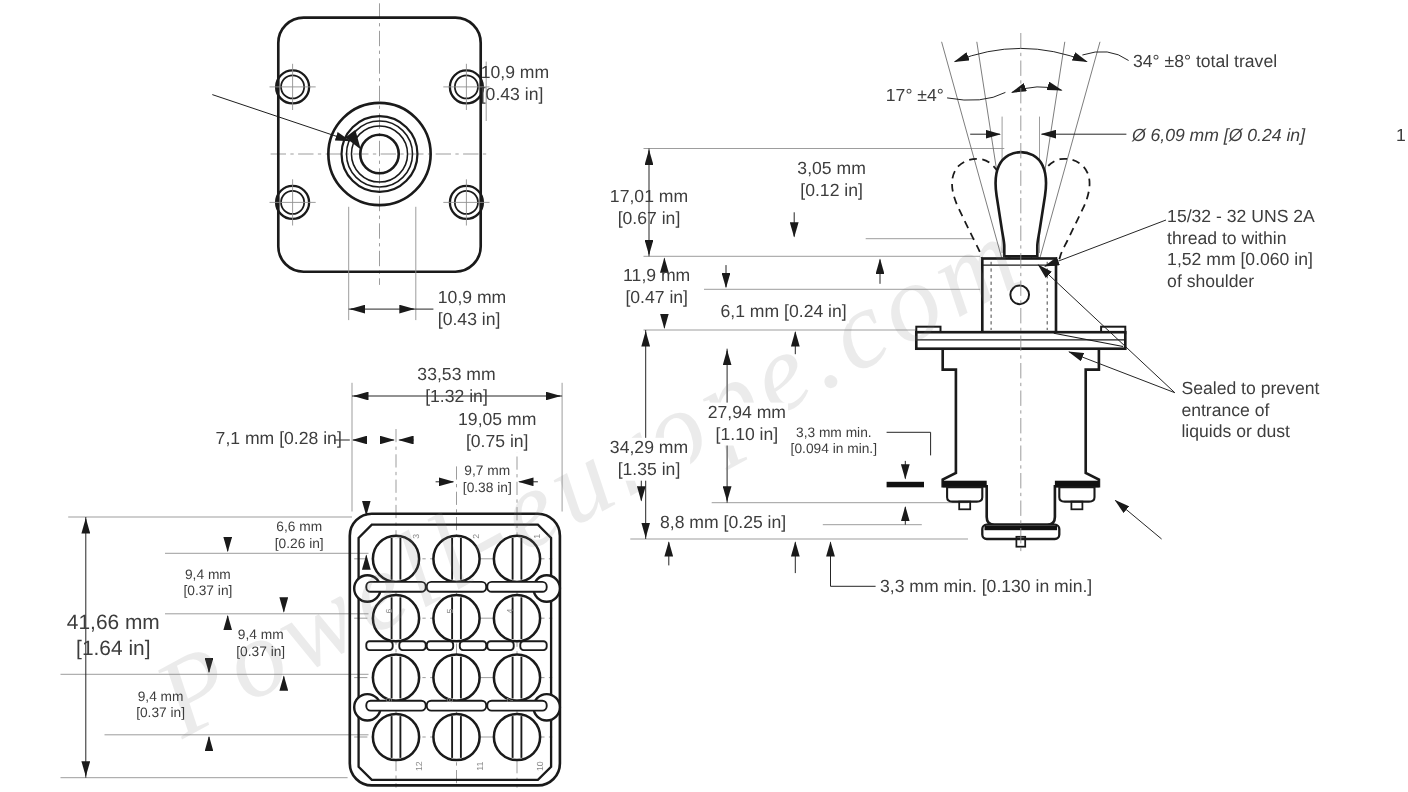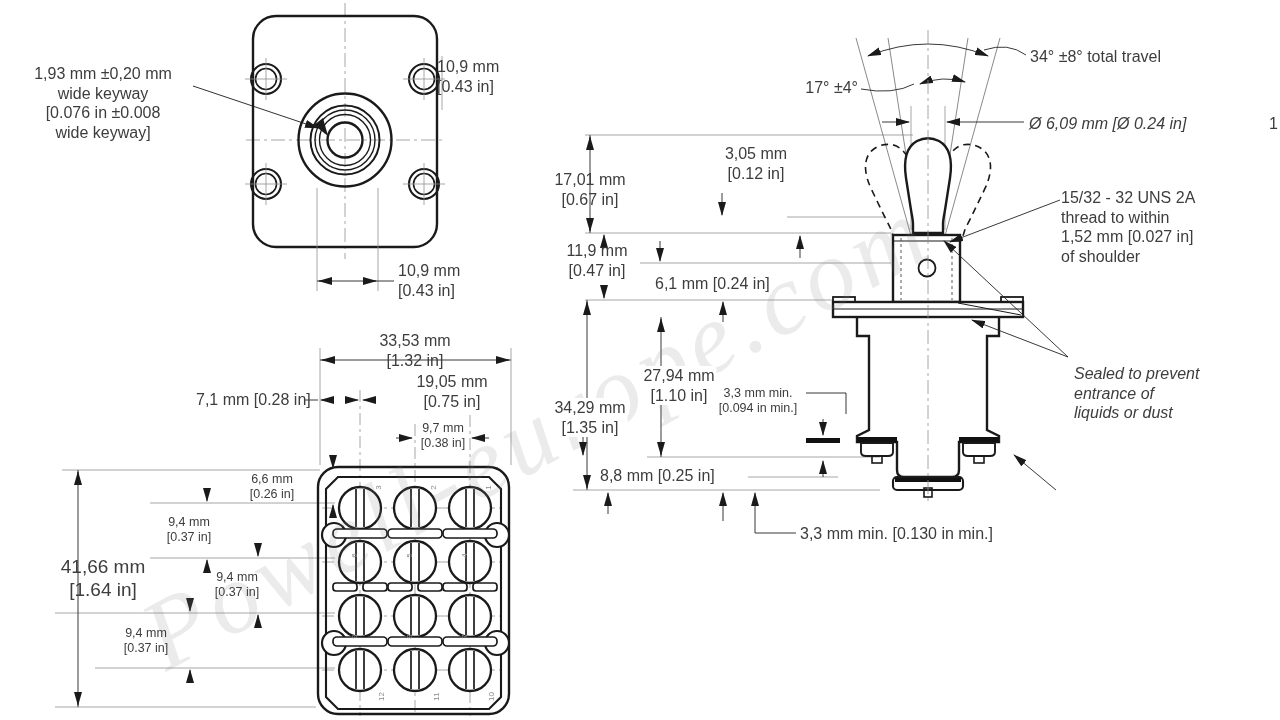--- a/index.html
+++ b/index.html
@@ -295,24 +295,20 @@
     <line x1="1068" y1="357" x2="972" y2="320" marker-end="url(#ah)"></line>
     <line x1="1056" y1="490" x2="1014" y2="455" marker-end="url(#ah)"></line>
   </g>
 
   <line x1="928" y1="30" x2="928" y2="502" stroke="#8f8f8f" stroke-width="0.8" stroke-dasharray="14 4 3 4"></line>
 </g>
 </svg>
 
 <div class="wm">Powell-europe.com</div>
 
-<div class="lbl c" style="left:103px;top:64px;">1,93 mm ±0,20 mm
-wide keyway
-[0.076 in ±0.008
-wide keyway]</div>
 <div class="lbl" style="left:437px;top:57px;">10,9 mm
 [0.43 in]</div>
 <div class="lbl" style="left:398px;top:261px;">10,9 mm
 [0.43 in]</div>
 
 <div class="lbl c" style="left:415px;top:331px;">33,53 mm
 [1.32 in]</div>
 <div class="lbl c bg" style="left:437px;top:372px;margin-left:15px;">19,05 mm
 [0.75 in]</div>
 <div class="lbl c bg sm" style="left:443px;top:421px;">9,7 mm
@@ -342,23 +338,23 @@
 <div class="lbl c bg" style="left:659px;top:366px;margin-left:20px;">27,94 mm
 [1.10 in]</div>
 <div class="lbl c bg" style="left:590px;top:398px;">34,29 mm
 [1.35 in]</div>
 <div class="lbl c sm" style="left:758px;top:386px;">3,3 mm min.
 [0.094 in min.]</div>
 <div class="lbl bg" style="left:598px;top:466px;">8,8 mm [0.25 in]</div>
 <div class="lbl" style="left:800px;top:524px;">3,3 mm min. [0.130 in min.]</div>
 <div class="lbl" style="left:1061px;top:188px;">15/32 - 32 UNS 2A
 thread to within
-1,52 mm [0.027 in]
+1,52 mm [0.060 in]
 of shoulder</div>
-<div class="lbl" style="left:1074px;top:364px;font-style:italic;">Sealed to prevent
+<div class="lbl" style="left:1074px;top:344px;">Sealed to prevent
 entrance of
 liquids or dust</div>
 
 <div class="lbl" style="left:1269px;top:114px;">1</div>
 
 <div id="terminal-numbers">
       <span class="tnum" style="left: 376px; top: 483px;">3</span>
       <span class="tnum" style="left: 431px; top: 483px;">2</span>
       <span class="tnum" style="left: 486px; top: 483px;">1</span>
       <span class="tnum" style="left: 352px; top: 551px;">6</span>

